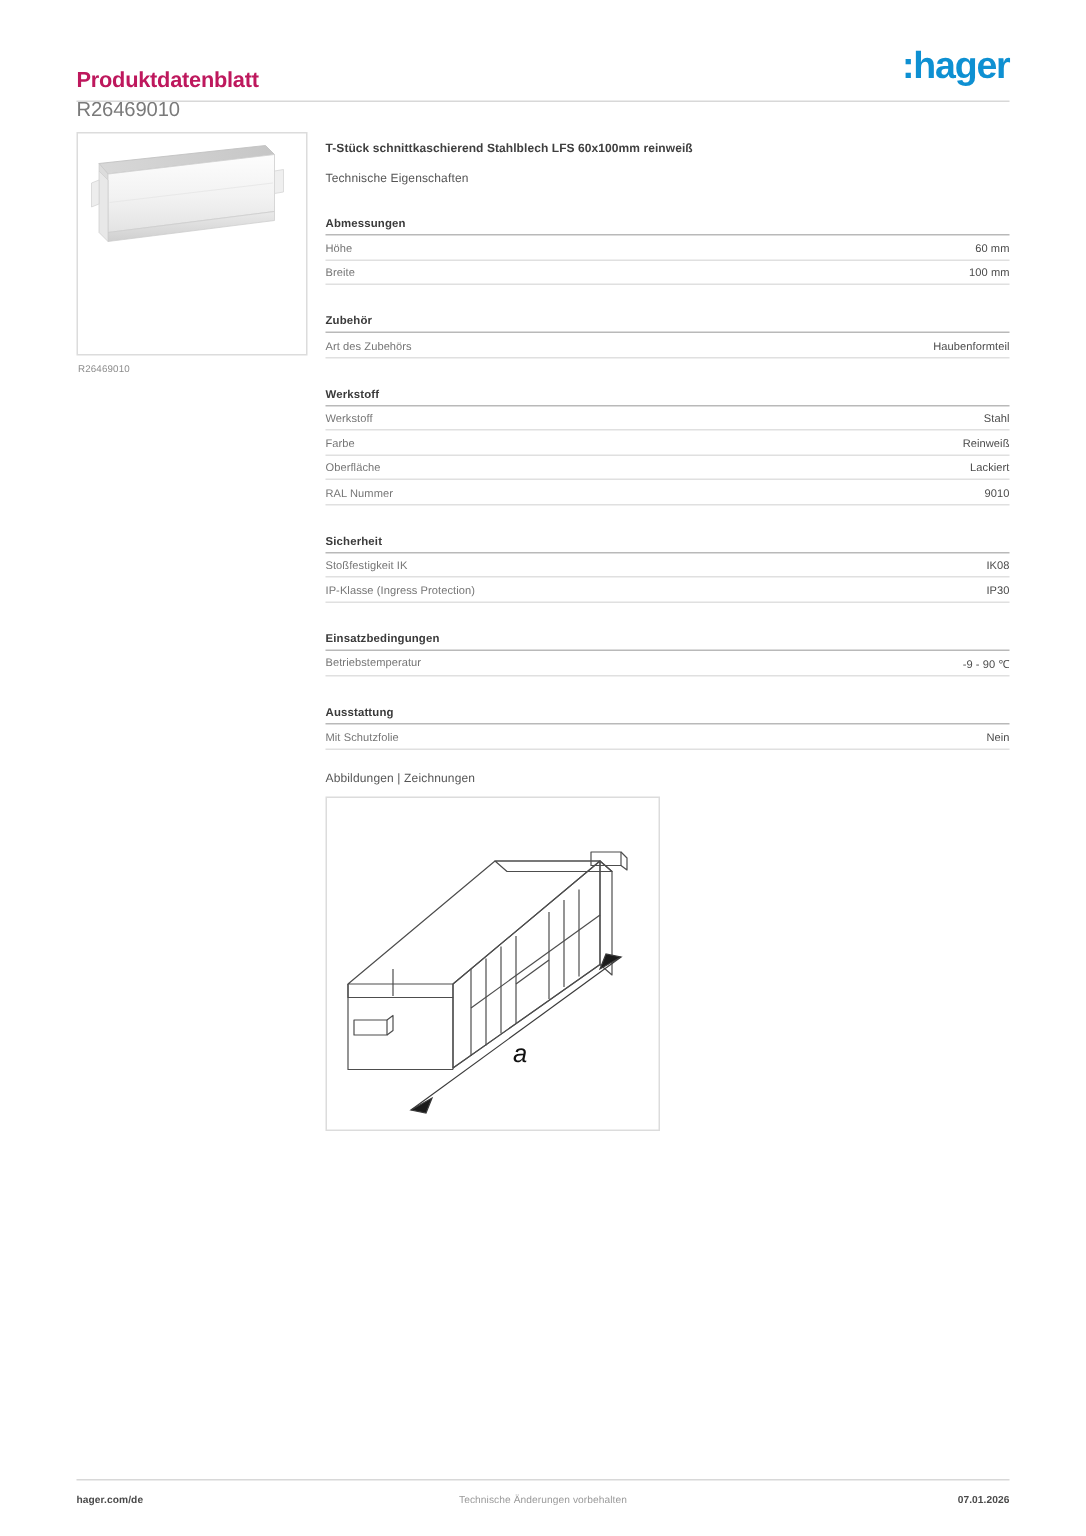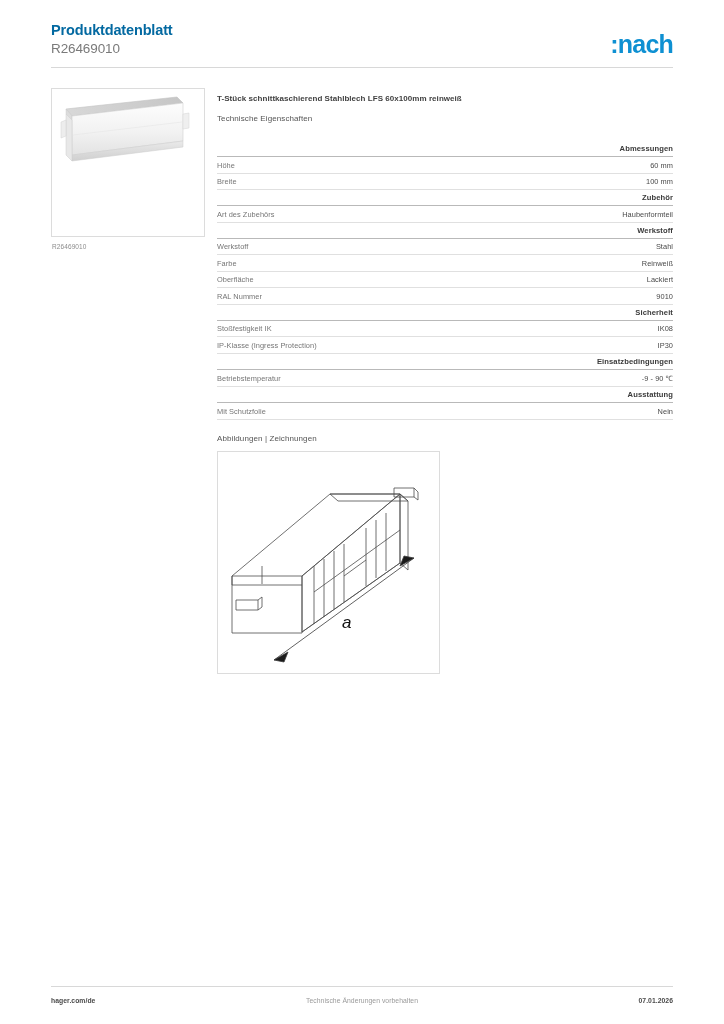--- a/index.html
+++ b/index.html
@@ -29,23 +29,24 @@
   .header {
     position: absolute;
     left: 51px;
     top: 22px;
     width: 622px;
     height: 42px;
   }
   .doc-title {
     font-size: 14.5px;
     font-weight: bold;
-    color: #0369a1;
+    color: #be185d;
     letter-spacing: -0.15px;
     line-height: 17px;
+    margin-top: 24px;
   }
   .doc-ref {
     font-size: 13.5px;
     font-weight: normal;
     color: #7a7a7a;
     letter-spacing: -0.1px;
     line-height: 17px;
     margin-top: 1px;
   }
   .logo {
@@ -103,36 +104,35 @@
   }
   .section-lead {
     margin-top: 10px;
     font-size: 8px;
     font-weight: normal;
     color: #555;
     letter-spacing: 0.1px;
   }
 
   
-  .spec-group { margin-top: 3px; }
+  .spec-group { margin-top: 19px; }
   .spec-group:first-of-type { margin-top: 21px; }
 
   .group-title {
     font-size: 7.6px;
     font-weight: bold;
     color: #3a3a3a;
     letter-spacing: 0.1px;
     padding-bottom: 3px;
     border-bottom: 1px solid #b9b9b9;
-    text-align: right;
   }
   .spec-row {
     display: flex;
     justify-content: space-between;
-    align-items: flex-end;
+    align-items: flex-start;
     border-bottom: 1px solid #e0e0e0;
     padding: 3.5px 0 3px 0;
     font-size: 7.4px;
     letter-spacing: 0.05px;
   }
   .spec-label { color: #757575; }
   .spec-value { color: #4a4a4a; text-align: right; white-space: nowrap; }
 
   
   .drawings-heading {
@@ -183,21 +183,21 @@
   }
 </style>
 </head>
 <body>
 
 <div class="page">
 
   <div class="header">
     <div class="doc-title">Produktdatenblatt</div>
     <div class="doc-ref">R26469010</div>
-    <div class="logo">:nach</div>
+    <div class="logo">:hager</div>
   </div>
   <div class="header-rule"></div>
 
   <div class="product-box">
     <svg width="152" height="147" viewBox="0 0 152 147">
       <defs>
         <linearGradient id="faceG" x1="0" y1="0" x2="0" y2="1">
           <stop offset="0%" stop-color="#fdfdfd"></stop>
           <stop offset="55%" stop-color="#f2f2f2"></stop>
           <stop offset="100%" stop-color="#e3e3e3"></stop>

